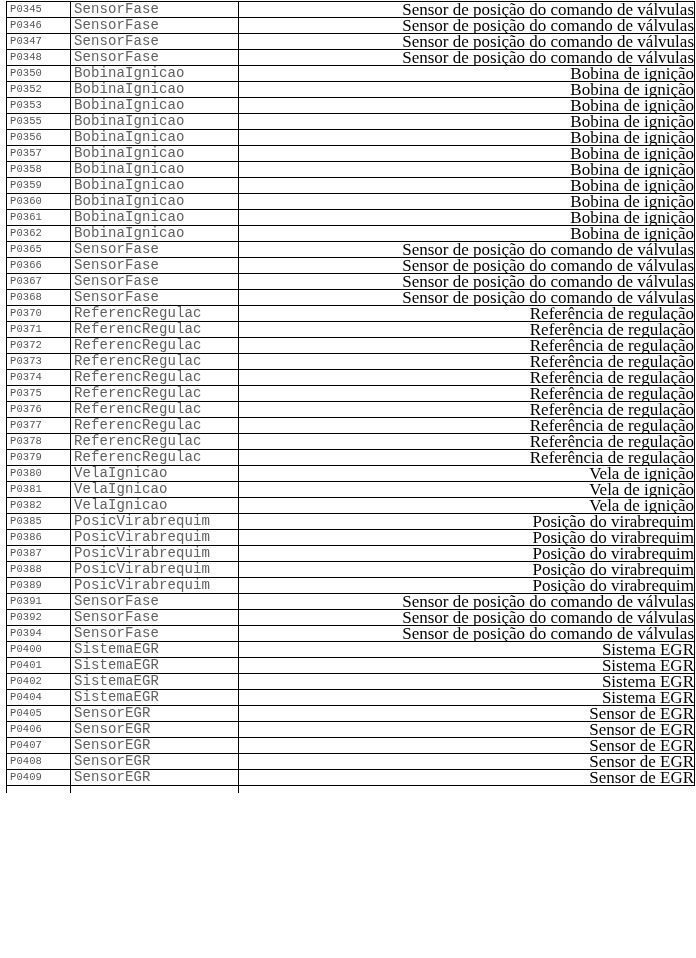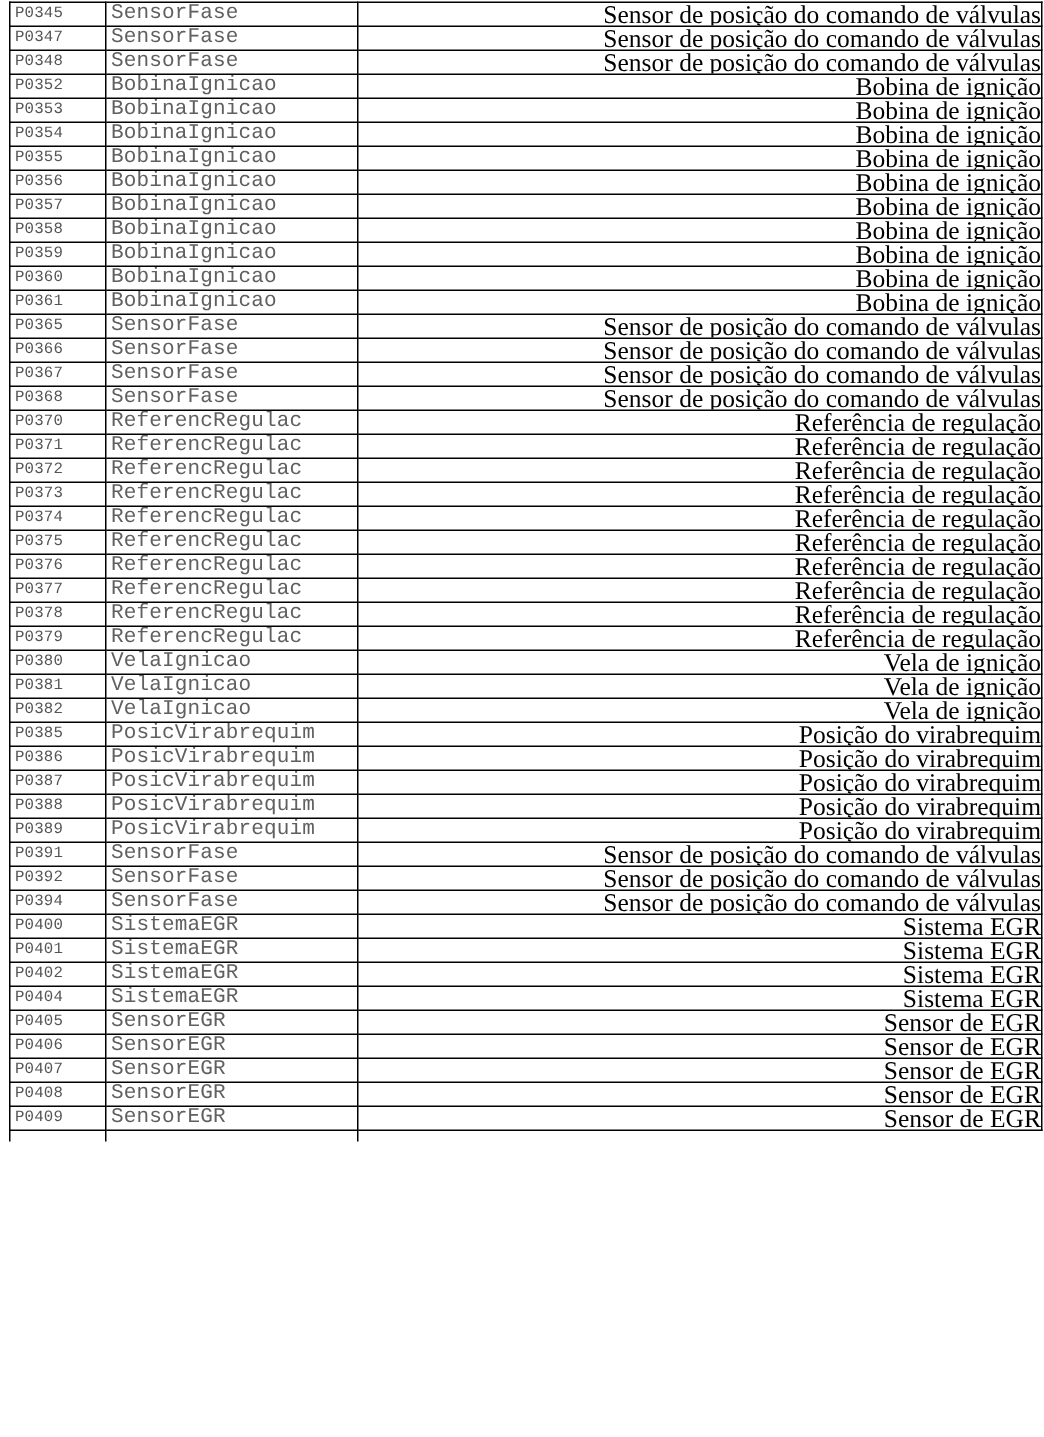--- a/index.html
+++ b/index.html
@@ -82,45 +82,50 @@
       <col class="c-name">
       <col class="c-desc">
     </colgroup>
     <tbody>
         <tr>
           <td class="code">P0345</td>
           <td class="name">SensorFase</td>
           <td class="desc">Sensor de posição do comando de válvulas</td>
         </tr>
         <tr>
+          <td class="code">P0346</td>
+          <td class="name">SensorFase</td>
+          <td class="desc">Sensor de posição do comando de válvulas</td>
+        </tr>
+        <tr>
           <td class="code">P0347</td>
           <td class="name">SensorFase</td>
           <td class="desc">Sensor de posição do comando de válvulas</td>
         </tr>
         <tr>
           <td class="code">P0348</td>
           <td class="name">SensorFase</td>
           <td class="desc">Sensor de posição do comando de válvulas</td>
         </tr>
         <tr>
+          <td class="code">P0350</td>
+          <td class="name">BobinaIgnicao</td>
+          <td class="desc">Bobina de ignição</td>
+        </tr>
+        <tr>
           <td class="code">P0352</td>
           <td class="name">BobinaIgnicao</td>
           <td class="desc">Bobina de ignição</td>
         </tr>
         <tr>
           <td class="code">P0353</td>
           <td class="name">BobinaIgnicao</td>
           <td class="desc">Bobina de ignição</td>
         </tr>
         <tr>
-          <td class="code">P0354</td>
-          <td class="name">BobinaIgnicao</td>
-          <td class="desc">Bobina de ignição</td>
-        </tr>
-        <tr>
           <td class="code">P0355</td>
           <td class="name">BobinaIgnicao</td>
           <td class="desc">Bobina de ignição</td>
         </tr>
         <tr>
           <td class="code">P0356</td>
           <td class="name">BobinaIgnicao</td>
           <td class="desc">Bobina de ignição</td>
         </tr>
         <tr>
@@ -138,20 +143,25 @@
           <td class="name">BobinaIgnicao</td>
           <td class="desc">Bobina de ignição</td>
         </tr>
         <tr>
           <td class="code">P0360</td>
           <td class="name">BobinaIgnicao</td>
           <td class="desc">Bobina de ignição</td>
         </tr>
         <tr>
           <td class="code">P0361</td>
+          <td class="name">BobinaIgnicao</td>
+          <td class="desc">Bobina de ignição</td>
+        </tr>
+        <tr>
+          <td class="code">P0362</td>
           <td class="name">BobinaIgnicao</td>
           <td class="desc">Bobina de ignição</td>
         </tr>
         <tr>
           <td class="code">P0365</td>
           <td class="name">SensorFase</td>
           <td class="desc">Sensor de posição do comando de válvulas</td>
         </tr>
         <tr>
           <td class="code">P0366</td>

